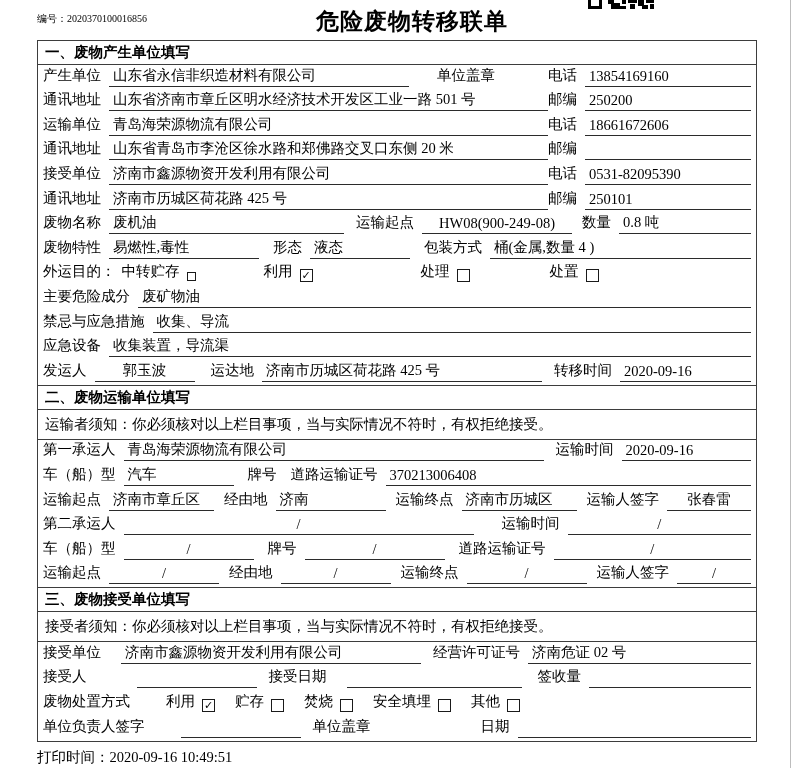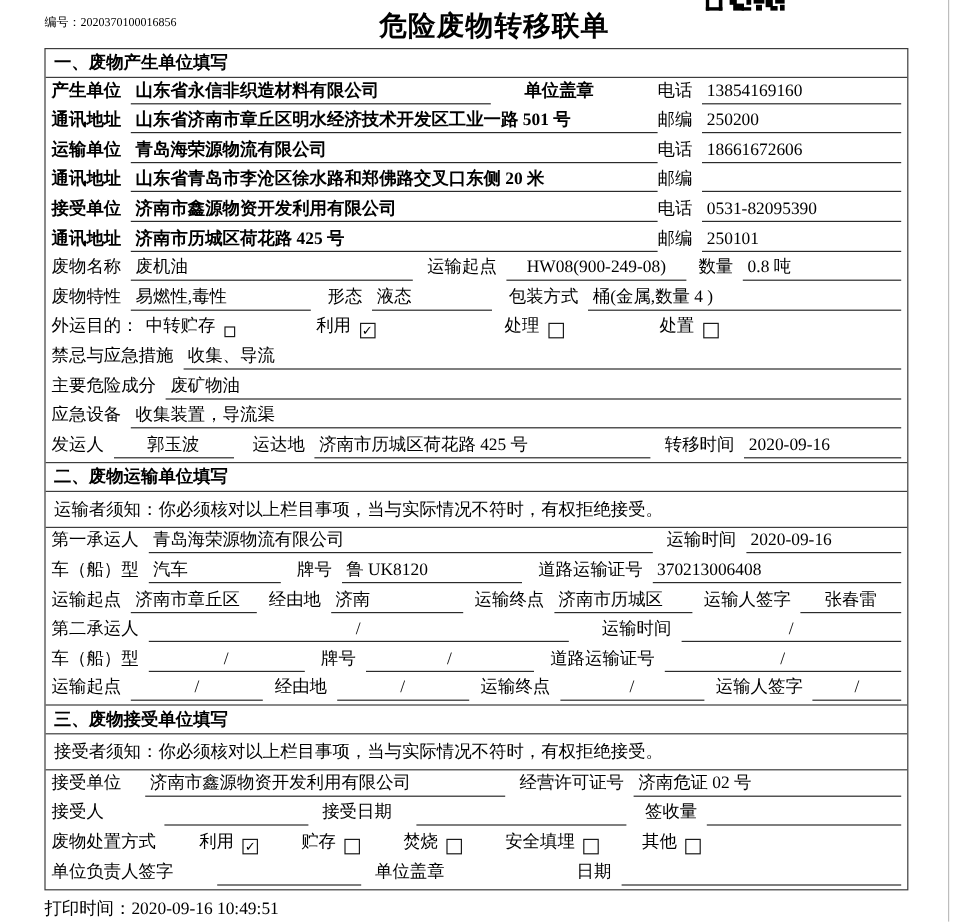--- a/index.html
+++ b/index.html
@@ -10,32 +10,32 @@
   .title{position:absolute;left:316px;top:6px;font-size:23px;font-weight:bold;letter-spacing:1px;
          font-family:"Liberation Sans","DejaVu Sans",sans-serif;white-space:nowrap;}
   .qr{position:absolute;left:588px;top:0;}
   .tbl{position:absolute;left:37px;top:40px;width:718px;border:1.5px solid #3d3d3d;background:#fff;box-sizing:content-box;}
   .sec{display:block;}
   .sec+.sec{border-top:1.5px solid #3d3d3d;}
   .sh{height:23px;display:flex;align-items:center;padding:0 7px;font-weight:bold;font-size:14.5px;
       border-bottom:1.2px solid #3d3d3d;font-family:"Liberation Sans","DejaVu Sans",sans-serif;}
   .nt{height:29px;display:flex;align-items:center;padding:0 7px;font-size:14.5px;border-bottom:1.2px solid #3d3d3d;}
   .row{display:flex;align-items:flex-end;height:24.6px;box-sizing:border-box;padding:0 5px 3px 5px;font-size:14.5px;}
-  .left{display:flex;align-items:flex-end;width:505px;flex-shrink:0;font-weight:bold;}
+  .left{display:flex;align-items:flex-end;width:505px;flex-shrink:0;}
   .lbl{white-space:nowrap;padding-bottom:2px;}
   .val{border-bottom:1px solid #2b2b2b;padding:0 4px 1px 4px;white-space:nowrap;margin-left:8px;
        box-sizing:border-box;min-height:18px;overflow:hidden;}
   .fill{flex:1;}
   .ctr{text-align:center;}
   .w100{width:100px}.w105{width:105px}.w110{width:110px}.w115{width:115px}.w120{width:120px}
   .w130{width:130px}.w140{width:140px}.w150{width:150px}.w175{width:175px}.w235{width:235px}
   .w280{width:280px}.w300{width:300px}.w350{width:350px}.w420{width:420px}
   .ml6{margin-left:6px}.ml10{margin-left:10px}.ml12{margin-left:12px}.ml14{margin-left:14px}
   .ml16{margin-left:16px}.ml20{margin-left:20px}.ml28{margin-left:28px}.ml36{margin-left:36px}
-  .ml40{margin-left:36px}.ml50{margin-left:50px}.ml68{margin-left:68px}.ml84{margin-left:108px}
+  .ml40{margin-left:20px}.ml50{margin-left:50px}.ml68{margin-left:68px}.ml84{margin-left:108px}
   .ml110{margin-left:110px}.ml140{margin-left:80px}
   .cbx{display:inline-block;box-sizing:border-box;width:13px;height:13px;border:1.5px solid #1a1a1a;
        margin-left:7px;text-align:center;line-height:11px;font-size:11px;position:relative;top:-1px;
        font-family:"DejaVu Sans",sans-serif;flex-shrink:0;}
   .cbx.sm{width:9px;height:9px;border-width:1px;line-height:7px;font-size:8px;top:-2px;}
   .ftr{position:absolute;left:37px;top:748px;font-size:14.5px;white-space:nowrap;}
 </style>
 </head>
 <body>
 
@@ -145,27 +145,27 @@
       <span class="cbx sm"><span></span></span>
       <span class="lbl ml68">利用</span>
       <span class="cbx"><span>✓</span></span>
       <span class="lbl ml84">处理</span>
       <span class="cbx"><span></span></span>
       <span class="lbl ml140">处置</span>
       <span class="cbx"><span></span></span>
     </div>
 
     <div class="row">
+      <span class="lbl">主要危险成分</span>
+      <span class="val fill">废矿物油</span>
+    </div>
+
+    <div class="row">
       <span class="lbl">禁忌与应急措施</span>
       <span class="val fill">收集、导流</span>
-    </div>
-
-    <div class="row">
-      <span class="lbl">主要危险成分</span>
-      <span class="val fill">废矿物油</span>
     </div>
 
     <div class="row">
       <span class="lbl">应急设备</span>
       <span class="val fill">收集装置，导流渠</span>
     </div>
 
     <div class="row">
       <span class="lbl">发运人</span>
       <span class="val w100 ctr">郭玉波</span>
@@ -184,21 +184,20 @@
       <span class="lbl">第一承运人</span>
       <span class="val w420">青岛海荣源物流有限公司</span>
       <span class="lbl ml12">运输时间</span>
       <span class="val fill">2020-09-16</span>
     </div>
 
     <div class="row">
       <span class="lbl">车（船）型</span>
       <span class="val w110">汽车</span>
       <span class="lbl ml14">牌号</span>
-      <span class="val w150">鲁 UK8120</span>
       <span class="lbl ml14">道路运输证号</span>
       <span class="val fill">370213006408</span>
     </div>
 
     <div class="row">
       <span class="lbl">运输起点</span>
       <span class="val w105">济南市章丘区</span>
       <span class="lbl ml10">经由地</span>
       <span class="val w110">济南</span>
       <span class="lbl ml10">运输终点</span>

